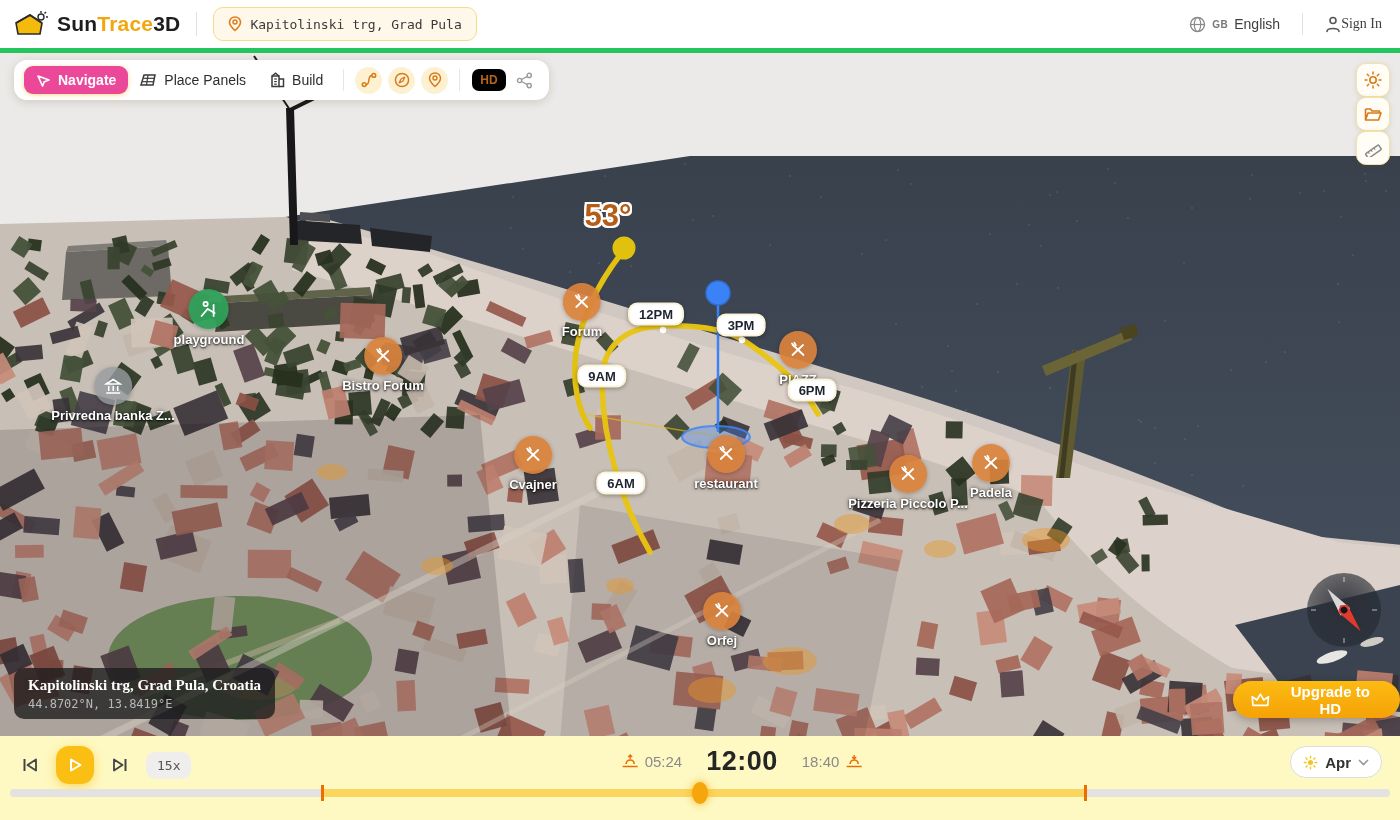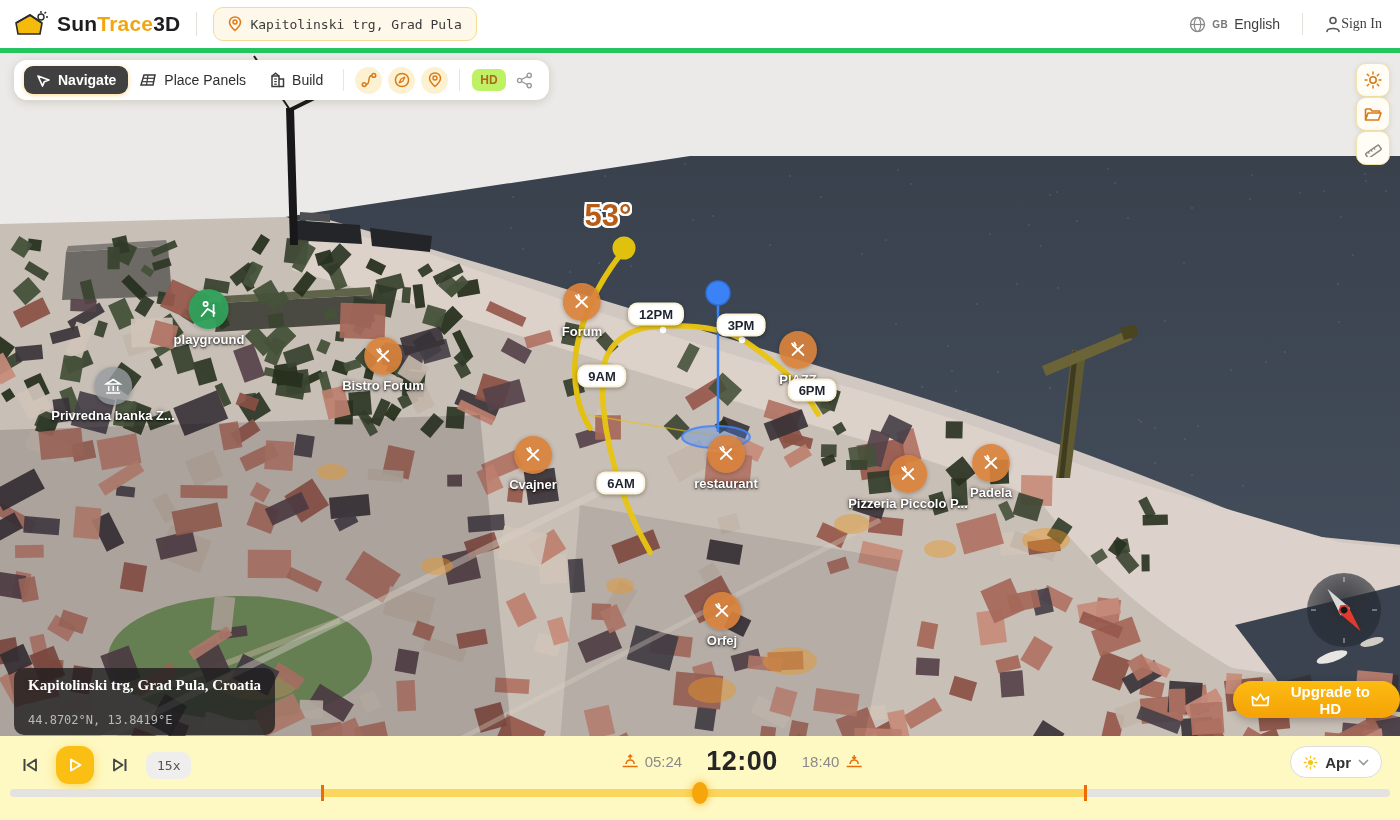--- a/index.html
+++ b/index.html
@@ -24,25 +24,25 @@
   .lang{display:flex;align-items:center;gap:6px;color:#4c4c4c;cursor:pointer;}
   .lang .code{font-size:10px;letter-spacing:.5px;color:#777;font-weight:700;}
   .lang .label,.signin .label{font-size:14px;color:#3f3f3f;}
   .signin{display:flex;align-items:center;cursor:pointer;font-family:Liberation Serif, serif;}
   .vline{width:1px;height:22px;background:#e3e1dc;margin:0 22px;}
   
   .toolbar{position:absolute;left:14px;top:60px;height:40px;background:#fff;border-radius:13px;
        box-shadow:0 2px 10px rgba(70,60,20,.18);display:flex;align-items:center;padding:0 10px;z-index:25;}
   .tb-btn{display:flex;align-items:center;gap:7px;height:28px;padding:0 12px;border-radius:9px;
        font-size:14px;color:#2e2e2e;cursor:pointer;white-space:nowrap;}
-  .tb-btn.primary{background:#404040;color:#fff;font-weight:700;box-shadow:0 1px 4px rgba(250,180,20,.5);}
+  .tb-btn.primary{background:#ec4899;color:#fff;font-weight:700;box-shadow:0 1px 4px rgba(250,180,20,.5);}
   .tb-sep{width:1px;height:22px;background:#e8e6e0;margin:0 8px;}
   .tb-round{width:27px;height:27px;border-radius:50%;background:#fcf2d2;display:flex;align-items:center;
        justify-content:center;margin:0 3px;cursor:pointer;}
-  .hd-badge{background:#bef264;color:#b4641e;font-weight:800;font-size:12px;border-radius:7px;
+  .hd-badge{background:#000000;color:#b4641e;font-weight:800;font-size:12px;border-radius:7px;
        padding:4px 8px;margin:0 4px;cursor:pointer;}
   .share-btn{margin:0 6px;cursor:pointer;display:flex;}
   
   .side-btn{position:absolute;left:1356px;width:32px;height:32px;background:#fffdf6;border:1.5px solid #f3e3a8;
        border-radius:10px;display:flex;align-items:center;justify-content:center;cursor:pointer;z-index:25;
        box-shadow:0 1px 5px rgba(90,80,30,.15);}
   
   .poi{position:absolute;transform:translate(-50%,-50%);display:flex;flex-direction:column;
        align-items:center;z-index:10;cursor:pointer;}
   .poi-dot{border-radius:50%;display:flex;align-items:center;justify-content:center;
@@ -52,21 +52,21 @@
   
   .time-chip{position:absolute;transform:translate(-50%,-50%);background:#fff;border:2px solid rgba(250,242,214,.95);
        border-radius:9px;padding:2px 9px;font-size:13px;font-weight:700;color:#1f2430;z-index:12;
        box-shadow:0 1px 4px rgba(0,0,0,.35);white-space:nowrap;}
   .sun-elev{position:absolute;transform:translate(-50%,-50%);font-size:31px;font-weight:800;color:#b55c17;z-index:12;
        text-shadow:-2px 0 0 #fff,2px 0 0 #fff,0 -2px 0 #fff,0 2px 0 #fff,-2px -2px 0 #fff,2px 2px 0 #fff,-2px 2px 0 #fff,2px -2px 0 #fff;}
   
   .loc-card{position:absolute;left:14px;top:668px;background:rgba(28,28,30,.78);border-radius:10px;
        padding:9px 14px 8px;z-index:15;}
   .loc-title{color:#fff;font-size:15px;font-weight:700;font-family:Liberation Serif, serif;}
-  .loc-coords{color:#b9b9b9;font-size:12px;margin-top:19px;font-family:"DejaVu Sans Mono","Liberation Mono",monospace;}
+  .loc-coords{color:#b9b9b9;font-size:12px;margin-top:3px;font-family:"DejaVu Sans Mono","Liberation Mono",monospace;}
   .upgrade{position:absolute;left:1233px;top:681px;height:37px;padding:0 18px;border-radius:19px;border:none;
        background:linear-gradient(180deg,#fcbb12,#f5a207);display:flex;align-items:center;gap:9px;z-index:15;
        color:#fff;font-size:15px;font-weight:700;cursor:pointer;box-shadow:0 2px 8px rgba(0,0,0,.25);font-family:inherit;}
   .compass{position:absolute;left:1307px;top:573px;width:74px;height:74px;border-radius:50%;z-index:14;cursor:pointer;
        background:radial-gradient(circle at 50% 45%,rgba(40,44,52,.9),rgba(32,36,44,.45));}
   
   .bottom{position:absolute;left:0;top:736px;width:1400px;height:84px;background:#fef9c3;z-index:30;}
   .transport{position:absolute;left:18px;top:10px;display:flex;align-items:center;gap:14px;}
   .icon-btn{background:none;border:none;padding:2px;cursor:pointer;display:flex;}
   .play-btn{width:38px;height:38px;border:none;border-radius:13px;background:#fbbf13;display:flex;align-items:center;

